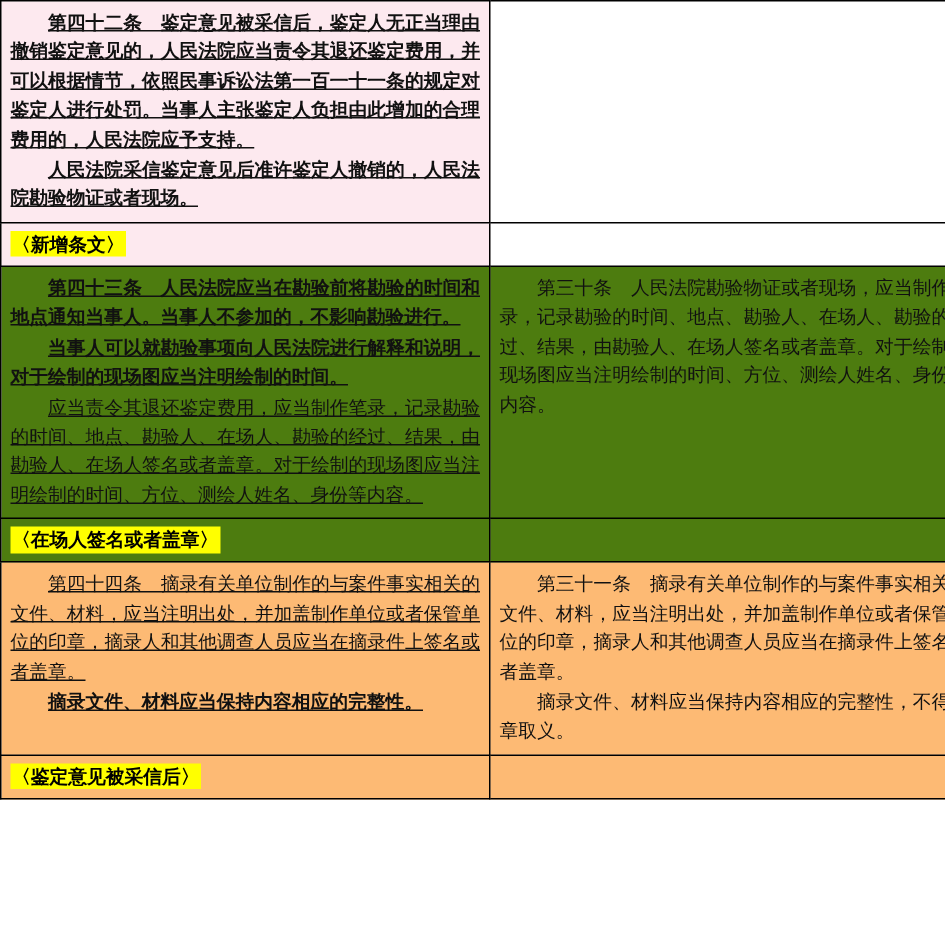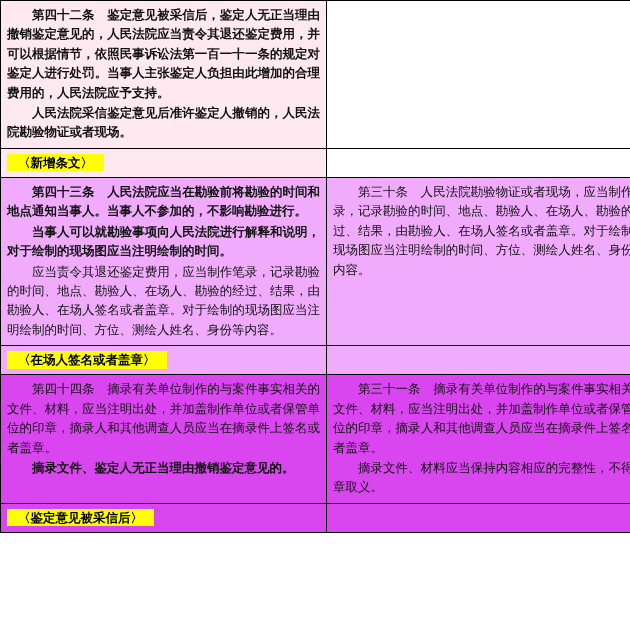--- a/index.html
+++ b/index.html
@@ -15,37 +15,37 @@
     border-collapse:collapse;
     width:630px;
     table-layout:fixed;
   }
   table.doc td{
     vertical-align:top;
     border:1px solid #000000;
     padding:4px 6px 5px 6px;
     line-height:1.55;
   }
-  td.left{width:313px;}
+  td.left{width:313px;text-decoration:underline;}
   td.right{width:313px;}
   .p{margin:0 0 1px 0;text-align:justify;}
   .indent{text-indent:2em;}
   .bold{font-weight:bold;}
   
   .bg-pink{background:#fde9ef;}
   .bg-white{background:#ffffff;}
-  .bg-blue{background:#f0abfc;}
-  .bg-lblue{background:#d946ef;}
+  .bg-blue{background:#4d7c0f;}
+  .bg-lblue{background:#fdba74;}
   .tag-row td{border-top:1px solid #000000;border-bottom:1px solid #000000;padding:2px 6px 3px 6px;}
   .tag{
     display:inline-block;
     background:#ffff00;
     color:#000000;
     font-weight:bold;
-    padding:0 11px;
+    padding:0 1px;
     line-height:1.4;
   }
   .nowrap{white-space:nowrap;}
 </style>
 </head>
 <body>
 
 <table class="doc">
   <colgroup>
       <col class="left">
@@ -82,21 +82,21 @@
     <tr class="tag-row">
       <td class="left bg-blue">
         <span class="tag nowrap">〈在场人签名或者盖章〉</span>
       </td>
       <td class="right bg-blue"></td>
     </tr>
 
     <tr>
       <td class="left bg-lblue">
         <p class="p indent">第四十四条　摘录有关单位制作的与案件事实相关的文件、材料，应当注明出处，并加盖制作单位或者保管单位的印章，摘录人和其他调查人员应当在摘录件上签名或者盖章。</p>
-        <p class="p indent bold">摘录文件、鉴定人无正当理由撤销鉴定意见的。</p>
+        <p class="p indent bold">摘录文件、材料应当保持内容相应的完整性。</p>
       </td>
       <td class="right bg-lblue">
         <p class="p indent">第三十一条　摘录有关单位制作的与案件事实相关的文件、材料，应当注明出处，并加盖制作单位或者保管单位的印章，摘录人和其他调查人员应当在摘录件上签名或者盖章。</p>
         <p class="p indent">摘录文件、材料应当保持内容相应的完整性，不得断章取义。</p>
       </td>
     </tr>
 
     <tr class="tag-row">
       <td class="left bg-lblue">
         <span class="tag nowrap">〈鉴定意见被采信后〉</span>

